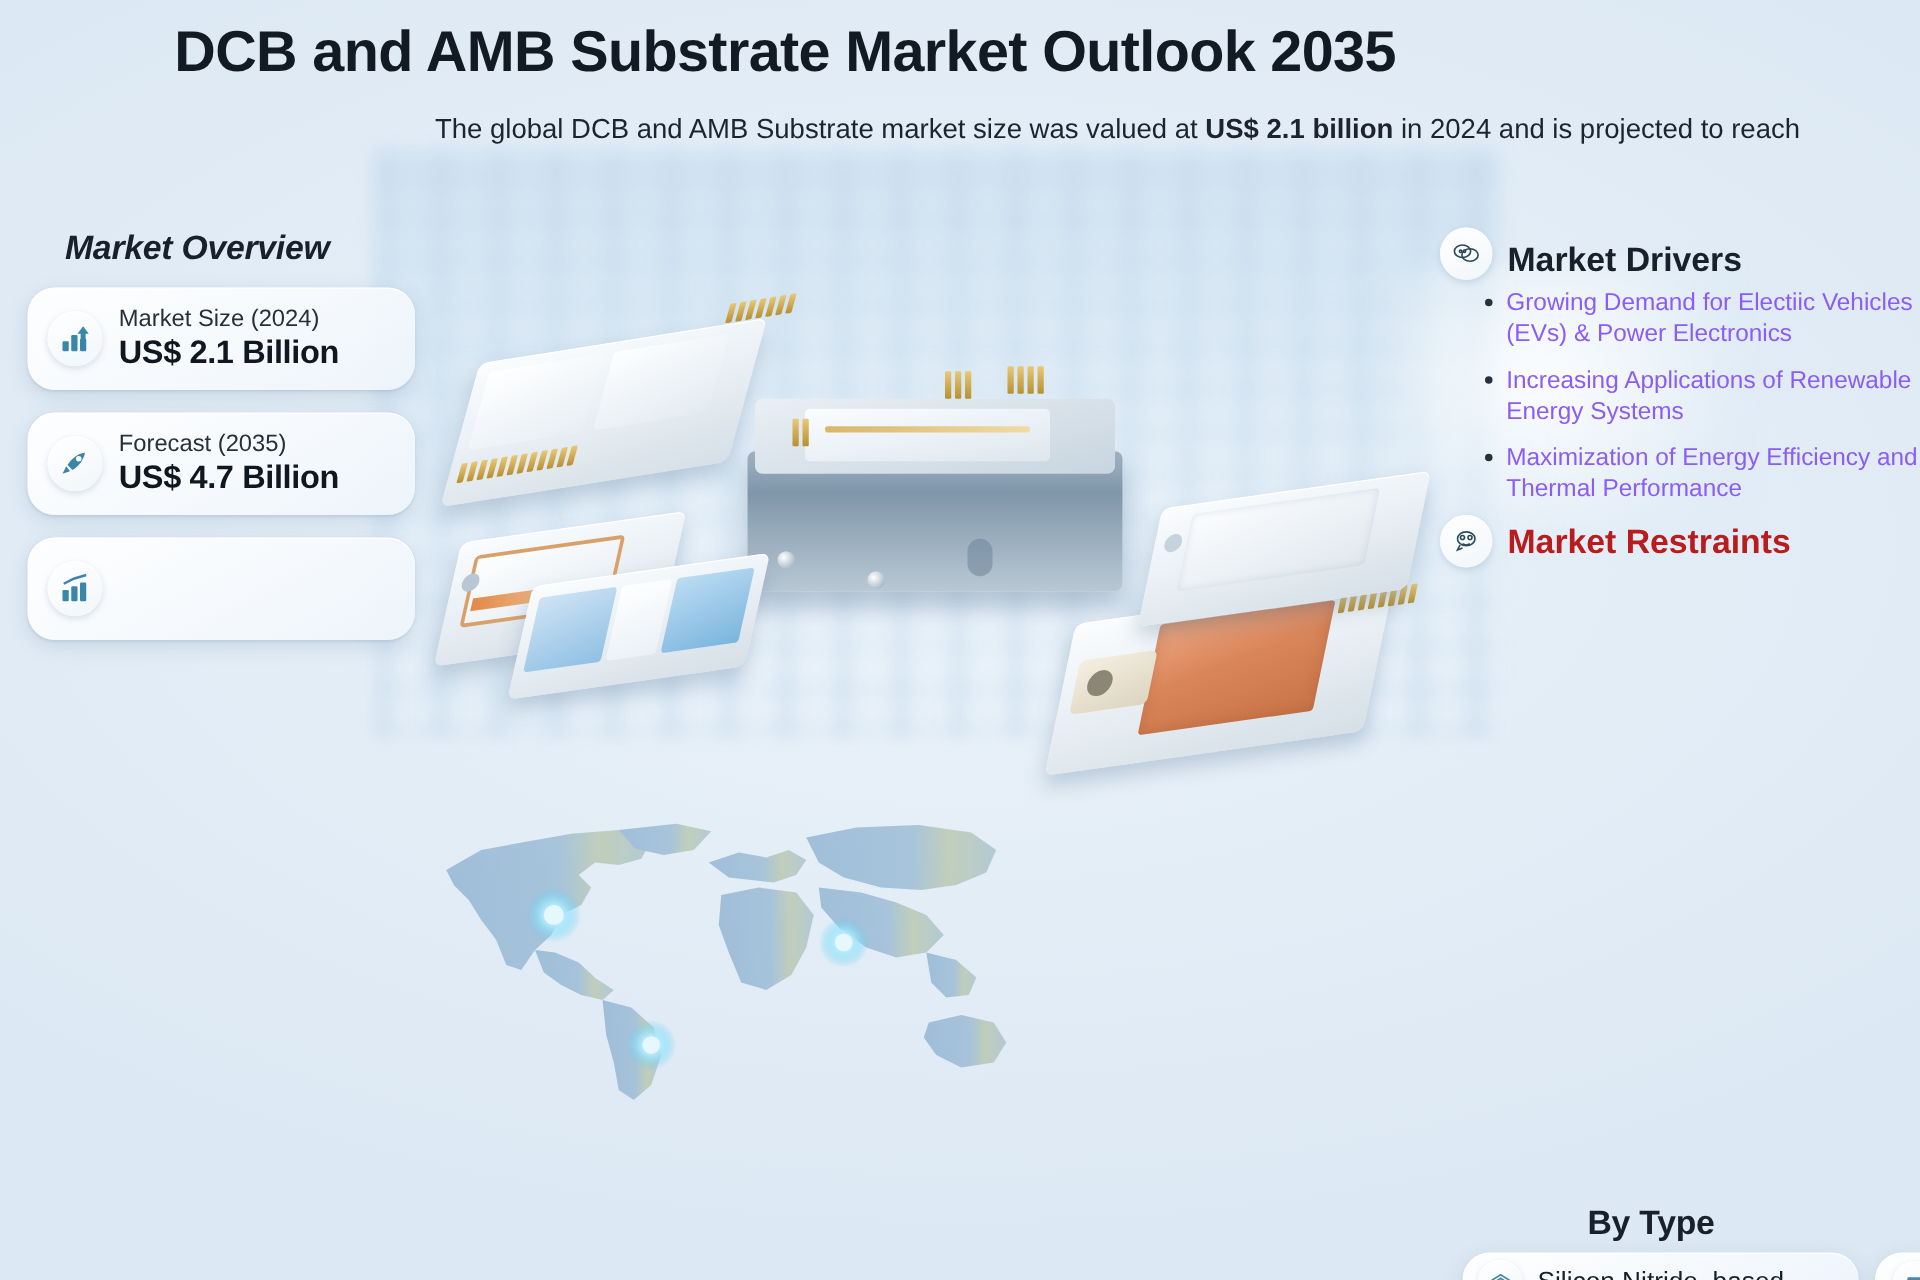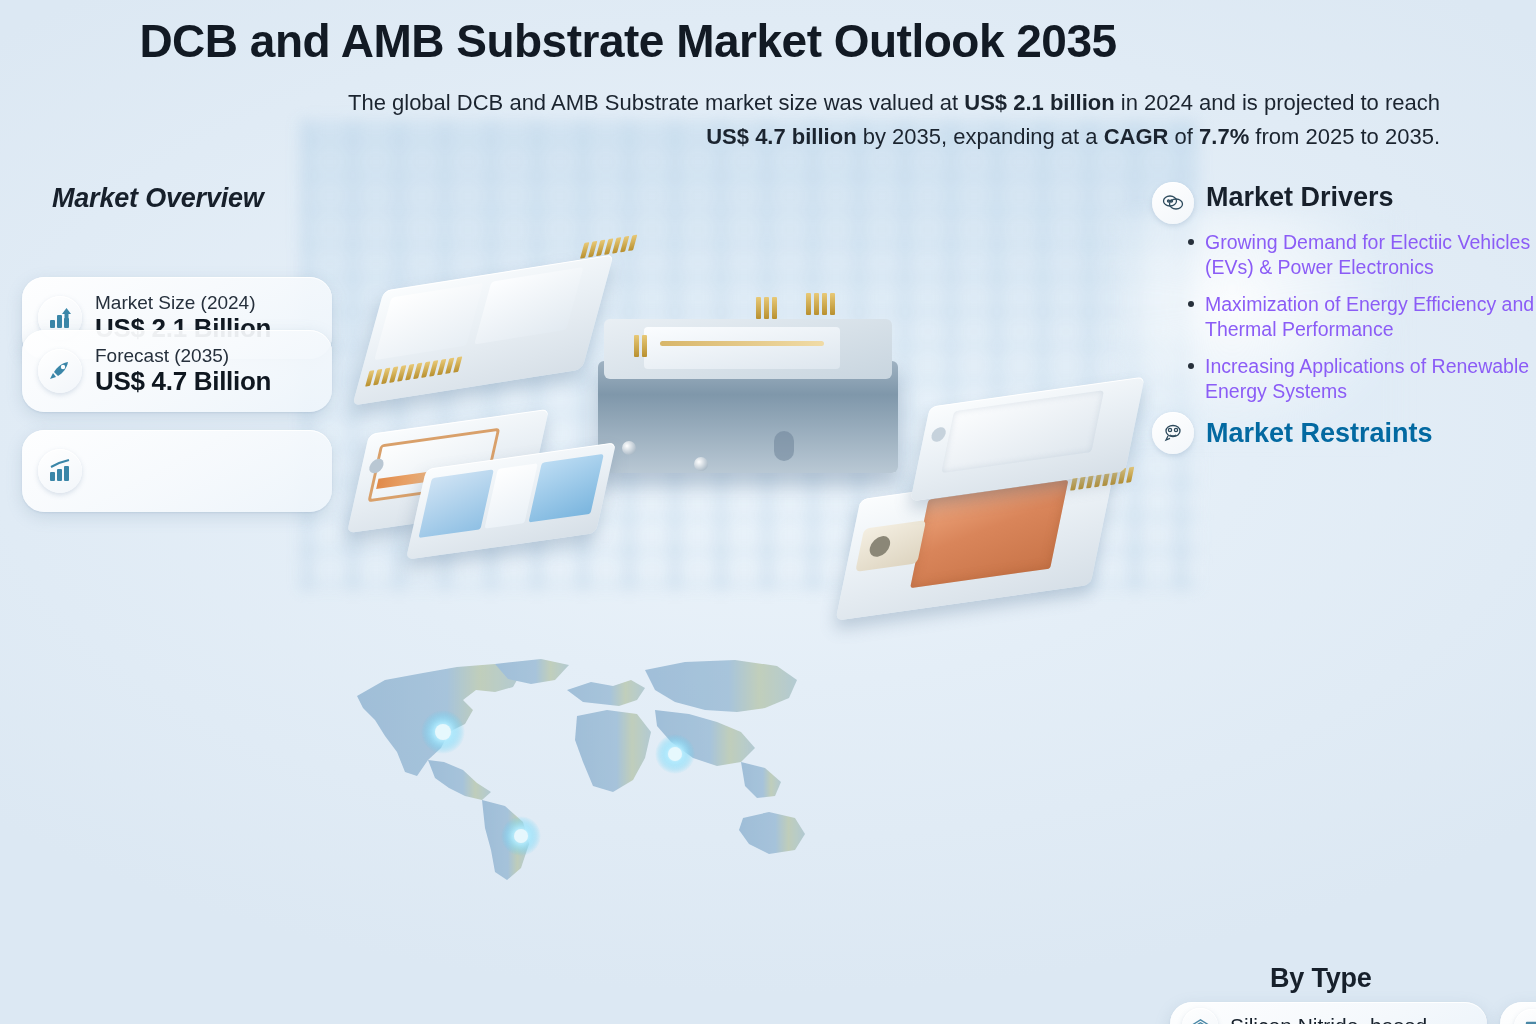--- a/index.html
+++ b/index.html
@@ -234,28 +234,25 @@
     <div style="position:absolute;left:26px;top:8px;width:150px;height:60px;background:linear-gradient(160deg,#fcfdfe,#dfe7ee);border-radius:4px;box-shadow:inset 0 0 6px rgba(150,170,190,.3);"></div>
     <div style="position:absolute;left:8px;top:22px;width:14px;height:14px;border-radius:50%;background:#c6d2dc;"></div>
   </div>
 </div>
 
 <div id="title">DCB and AMB Substrate Market Outlook 2035</div>
 <div id="subtitle">
   <div>
     <span>The global DCB and AMB Substrate market size was valued at </span><b>US$ 2.1 billion</b><span> in 2024 and is projected to reach</span>
   </div>
-  <div>
-    <b>US$ 4.7 billion</b><span> by 2035, expanding at a </span><b>CAGR</b><span> of </span><b>7.7%</b><span> from 2025 to 2035.</span>
-  </div>
 </div>
 
 <div class="sec-title" style="left:52px; top:183px;font-style:italic;">Market Overview</div>
 
-<div class="card ov-card" style="top:230px;margin-top:47px;">
+<div class="card ov-card" style="top:230px;">
   <div class="ico">
     <svg width="26" height="26" viewBox="0 0 26 26">
       <rect x="3" y="15" width="5" height="8" rx="1" fill="#3a86a8"></rect>
       <rect x="10" y="10" width="5" height="13" rx="1" fill="#3a86a8"></rect>
       <rect x="17" y="13" width="5" height="10" rx="1" fill="#3a86a8"></rect>
       <path d="M17 9 L21.5 3 L26 9 Z" fill="#3a86a8" transform="translate(-2,0)"></path>
       <rect x="17.5" y="6" width="4" height="11" fill="#3a86a8"></rect>
     </svg>
   </div>
   <div>
@@ -282,48 +279,48 @@
   <div class="ico">
     <svg width="26" height="26" viewBox="0 0 26 26">
       <rect x="3" y="14" width="5" height="9" rx="1" fill="#3a86a8"></rect>
       <rect x="10" y="11" width="5" height="12" rx="1" fill="#3a86a8"></rect>
       <rect x="17" y="8" width="5" height="15" rx="1" fill="#3a86a8"></rect>
       <path d="M4 9 L12 5 L22 2" stroke="#3a86a8" stroke-width="2" fill="none"></path>
     </svg>
   </div>
 </div>
 
-<div style="position:absolute; left:1152px; top:182px; display:flex; align-items:flex-start; gap:12px;">
+<div style="position:absolute; left:1152px; top:182px; display:flex; align-items:flex-end; gap:12px;">
   <div class="ico" style="width:42px;height:42px;">
     <svg width="24" height="24" viewBox="0 0 24 24" fill="none" stroke="#2d4a5c" stroke-width="1.3">
       <ellipse cx="9" cy="10" rx="6.5" ry="5"></ellipse>
         <ellipse cx="15" cy="13" rx="6.5" ry="5"></ellipse>
       <circle cx="7.5" cy="10" r="1"></circle>
         <circle cx="10.5" cy="10" r="1"></circle>
     </svg>
   </div>
   <div style="font-size:27px;font-weight:700;color:#17202b;">Market Drivers</div>
 </div>
 <ul class="bullets" style="left:1186px; top:230px; width:350px;">
   <li>Growing Demand for Electiic Vehicles (EVs) &amp; Power Electronics</li>
+  <li>Increasing Applications of Renewable Energy Systems</li>
   <li>Maximization of Energy Efficiency and Thermal Performance</li>
-  <li>Increasing Applications of Renewable Energy Systems</li>
 </ul>
 
 <div style="position:absolute; left:1152px; top:412px; display:flex; align-items:center; gap:12px;">
   <div class="ico" style="width:42px;height:42px;">
     <svg width="24" height="24" viewBox="0 0 24 24" fill="none" stroke="#2d4a5c" stroke-width="1.3">
       <ellipse cx="12" cy="10" rx="7" ry="5.5"></ellipse>
       <circle cx="9" cy="9" r="1.6"></circle>
         <circle cx="15" cy="9" r="1.6"></circle>
       <path d="M9 14 q3 2 6 0"></path>
         <path d="M7 15 l-2 4 l4 -1.6"></path>
     </svg>
   </div>
-  <div style="font-size:27px;font-weight:700;color:#0369a1;">Market Restraints</div>
+  <div style="font-size:27px;font-weight:700;color:#b91c1c;">Market Restraints</div>
 
 <div class="sec-title" style="left:118px; top:551px;">By Type</div>
 <div class="card" style="left:18px; top:590px; width:317px; height:48px; display:flex; align-items:center; padding:0 12px;">
   <div class="row">
     <div class="ico" style="width:36px;height:36px;">
       <svg width="21" height="21" viewBox="0 0 22 22" fill="none" stroke="#4a88a6" stroke-width="1.4">
         <path d="M3 12 L11 7 L19 12 L11 17 Z" fill="#b9dcec"></path>
         <path d="M3 9 L11 4 L19 9"></path>
             <path d="M5 15 L13 20"></path>
       </svg>

